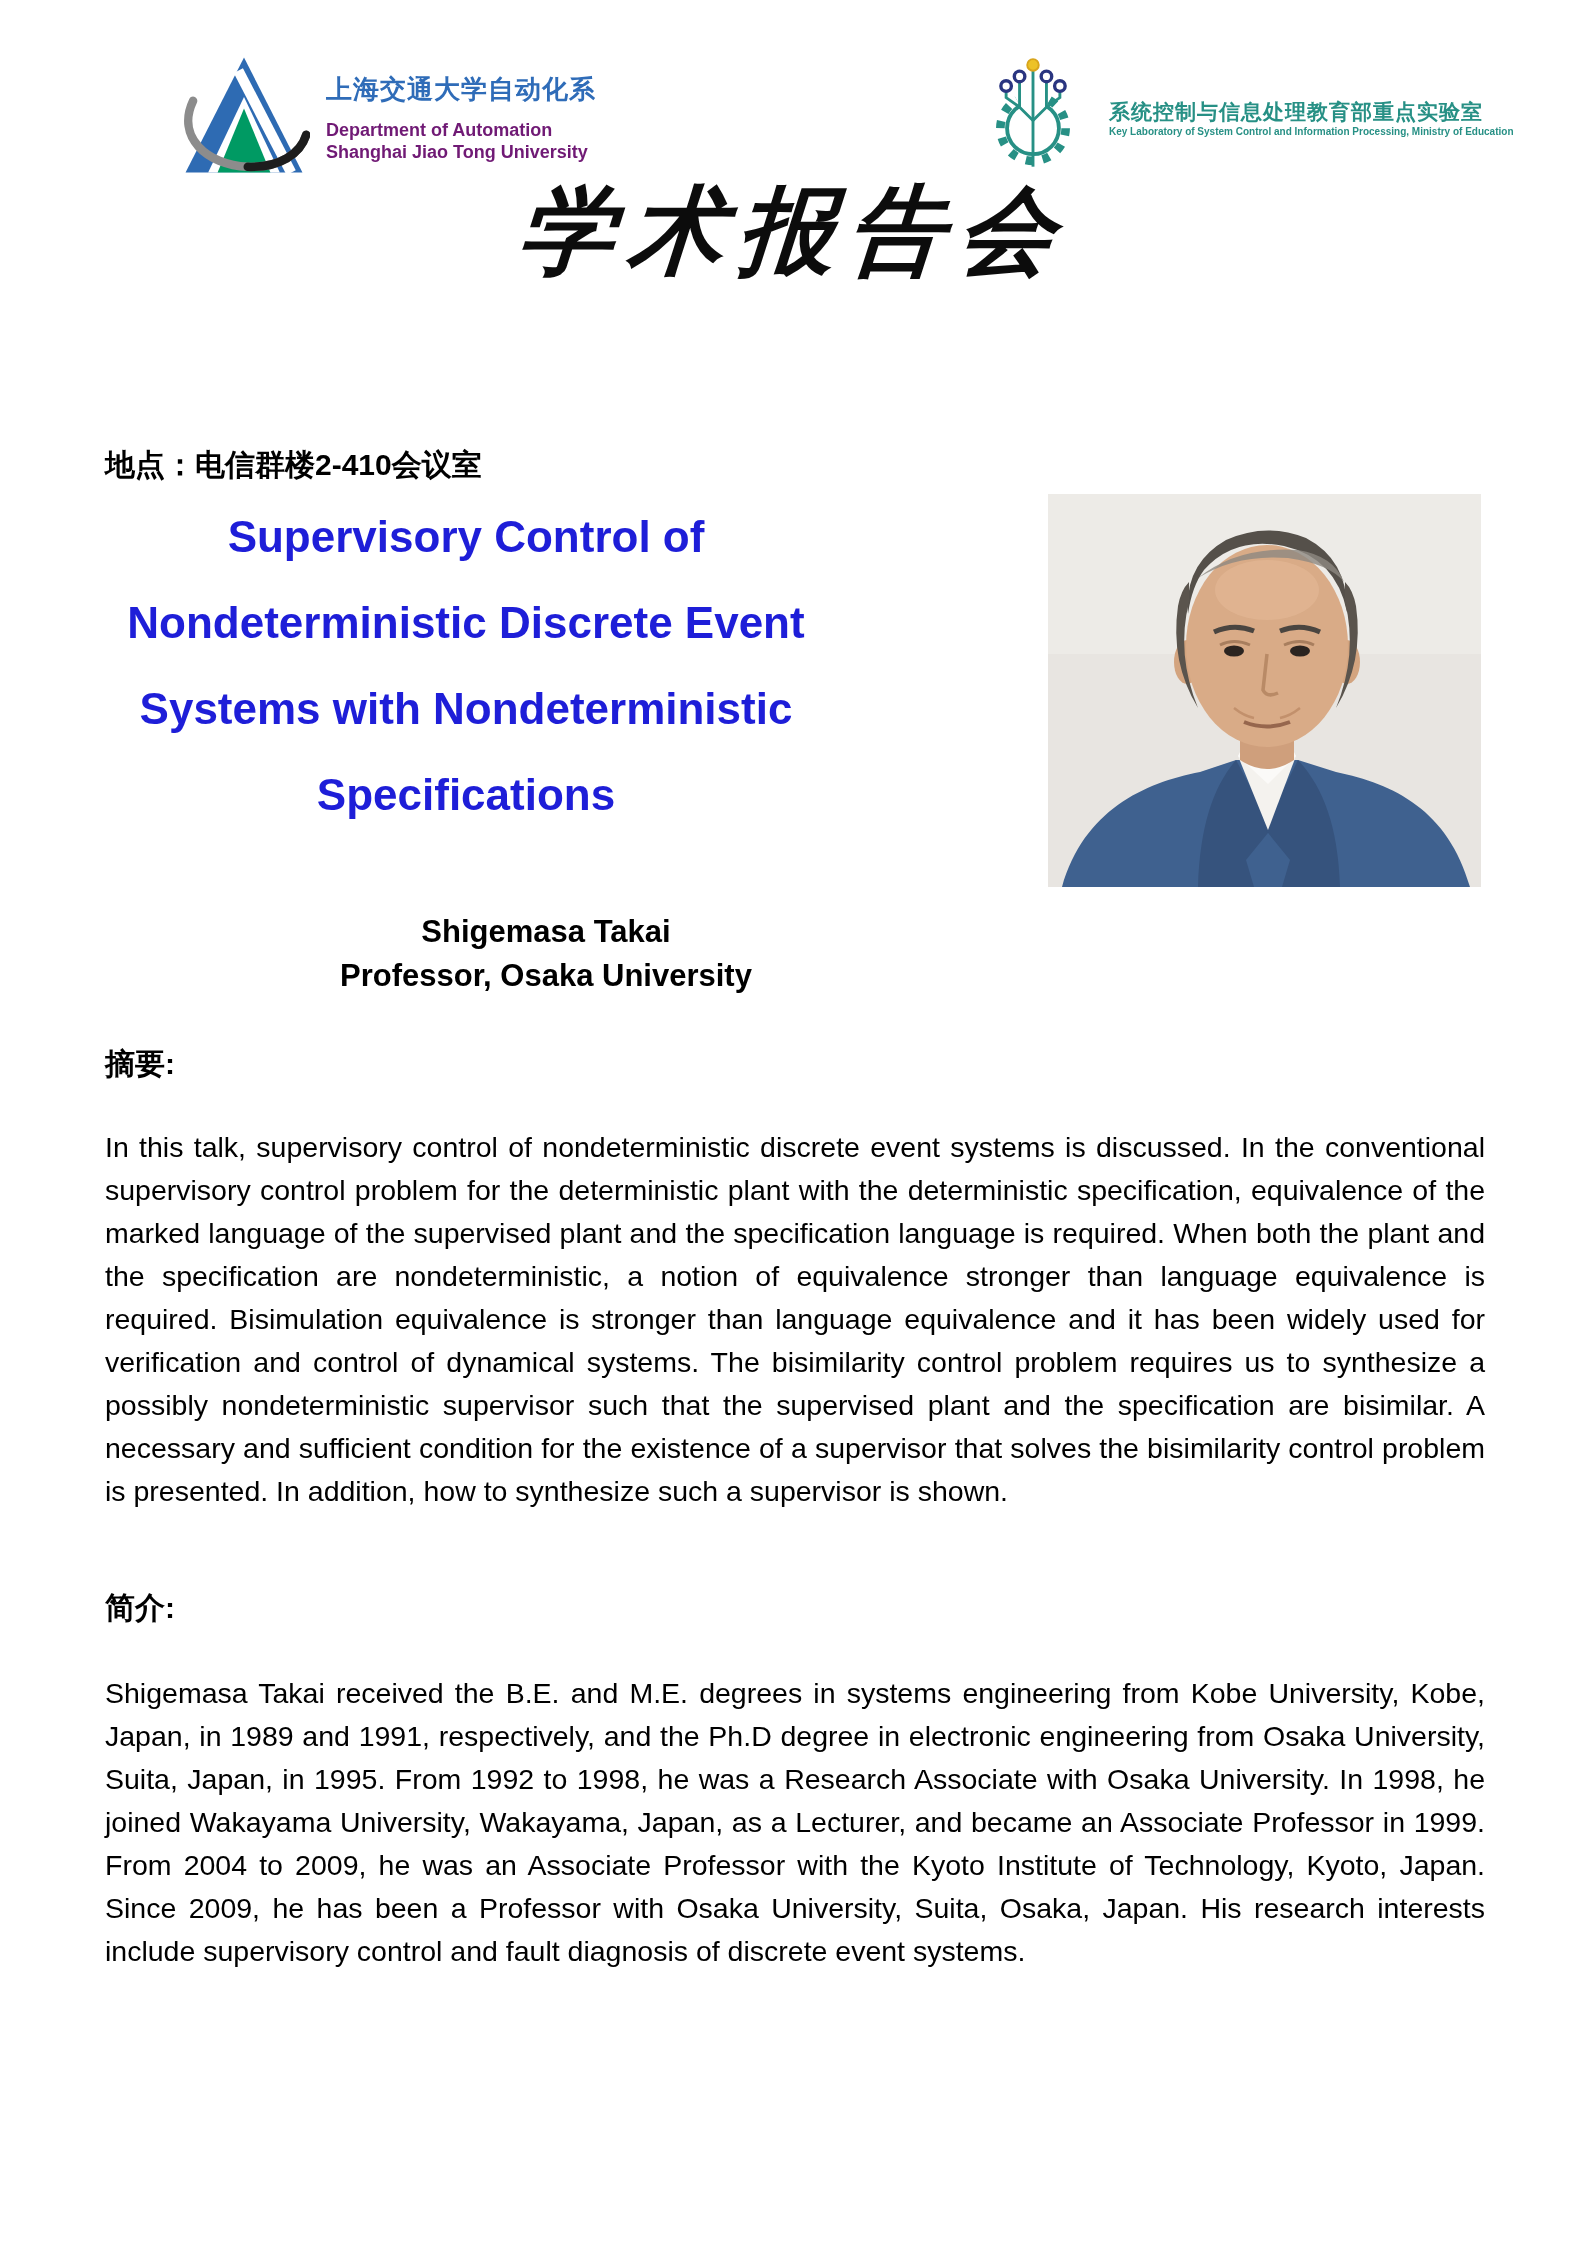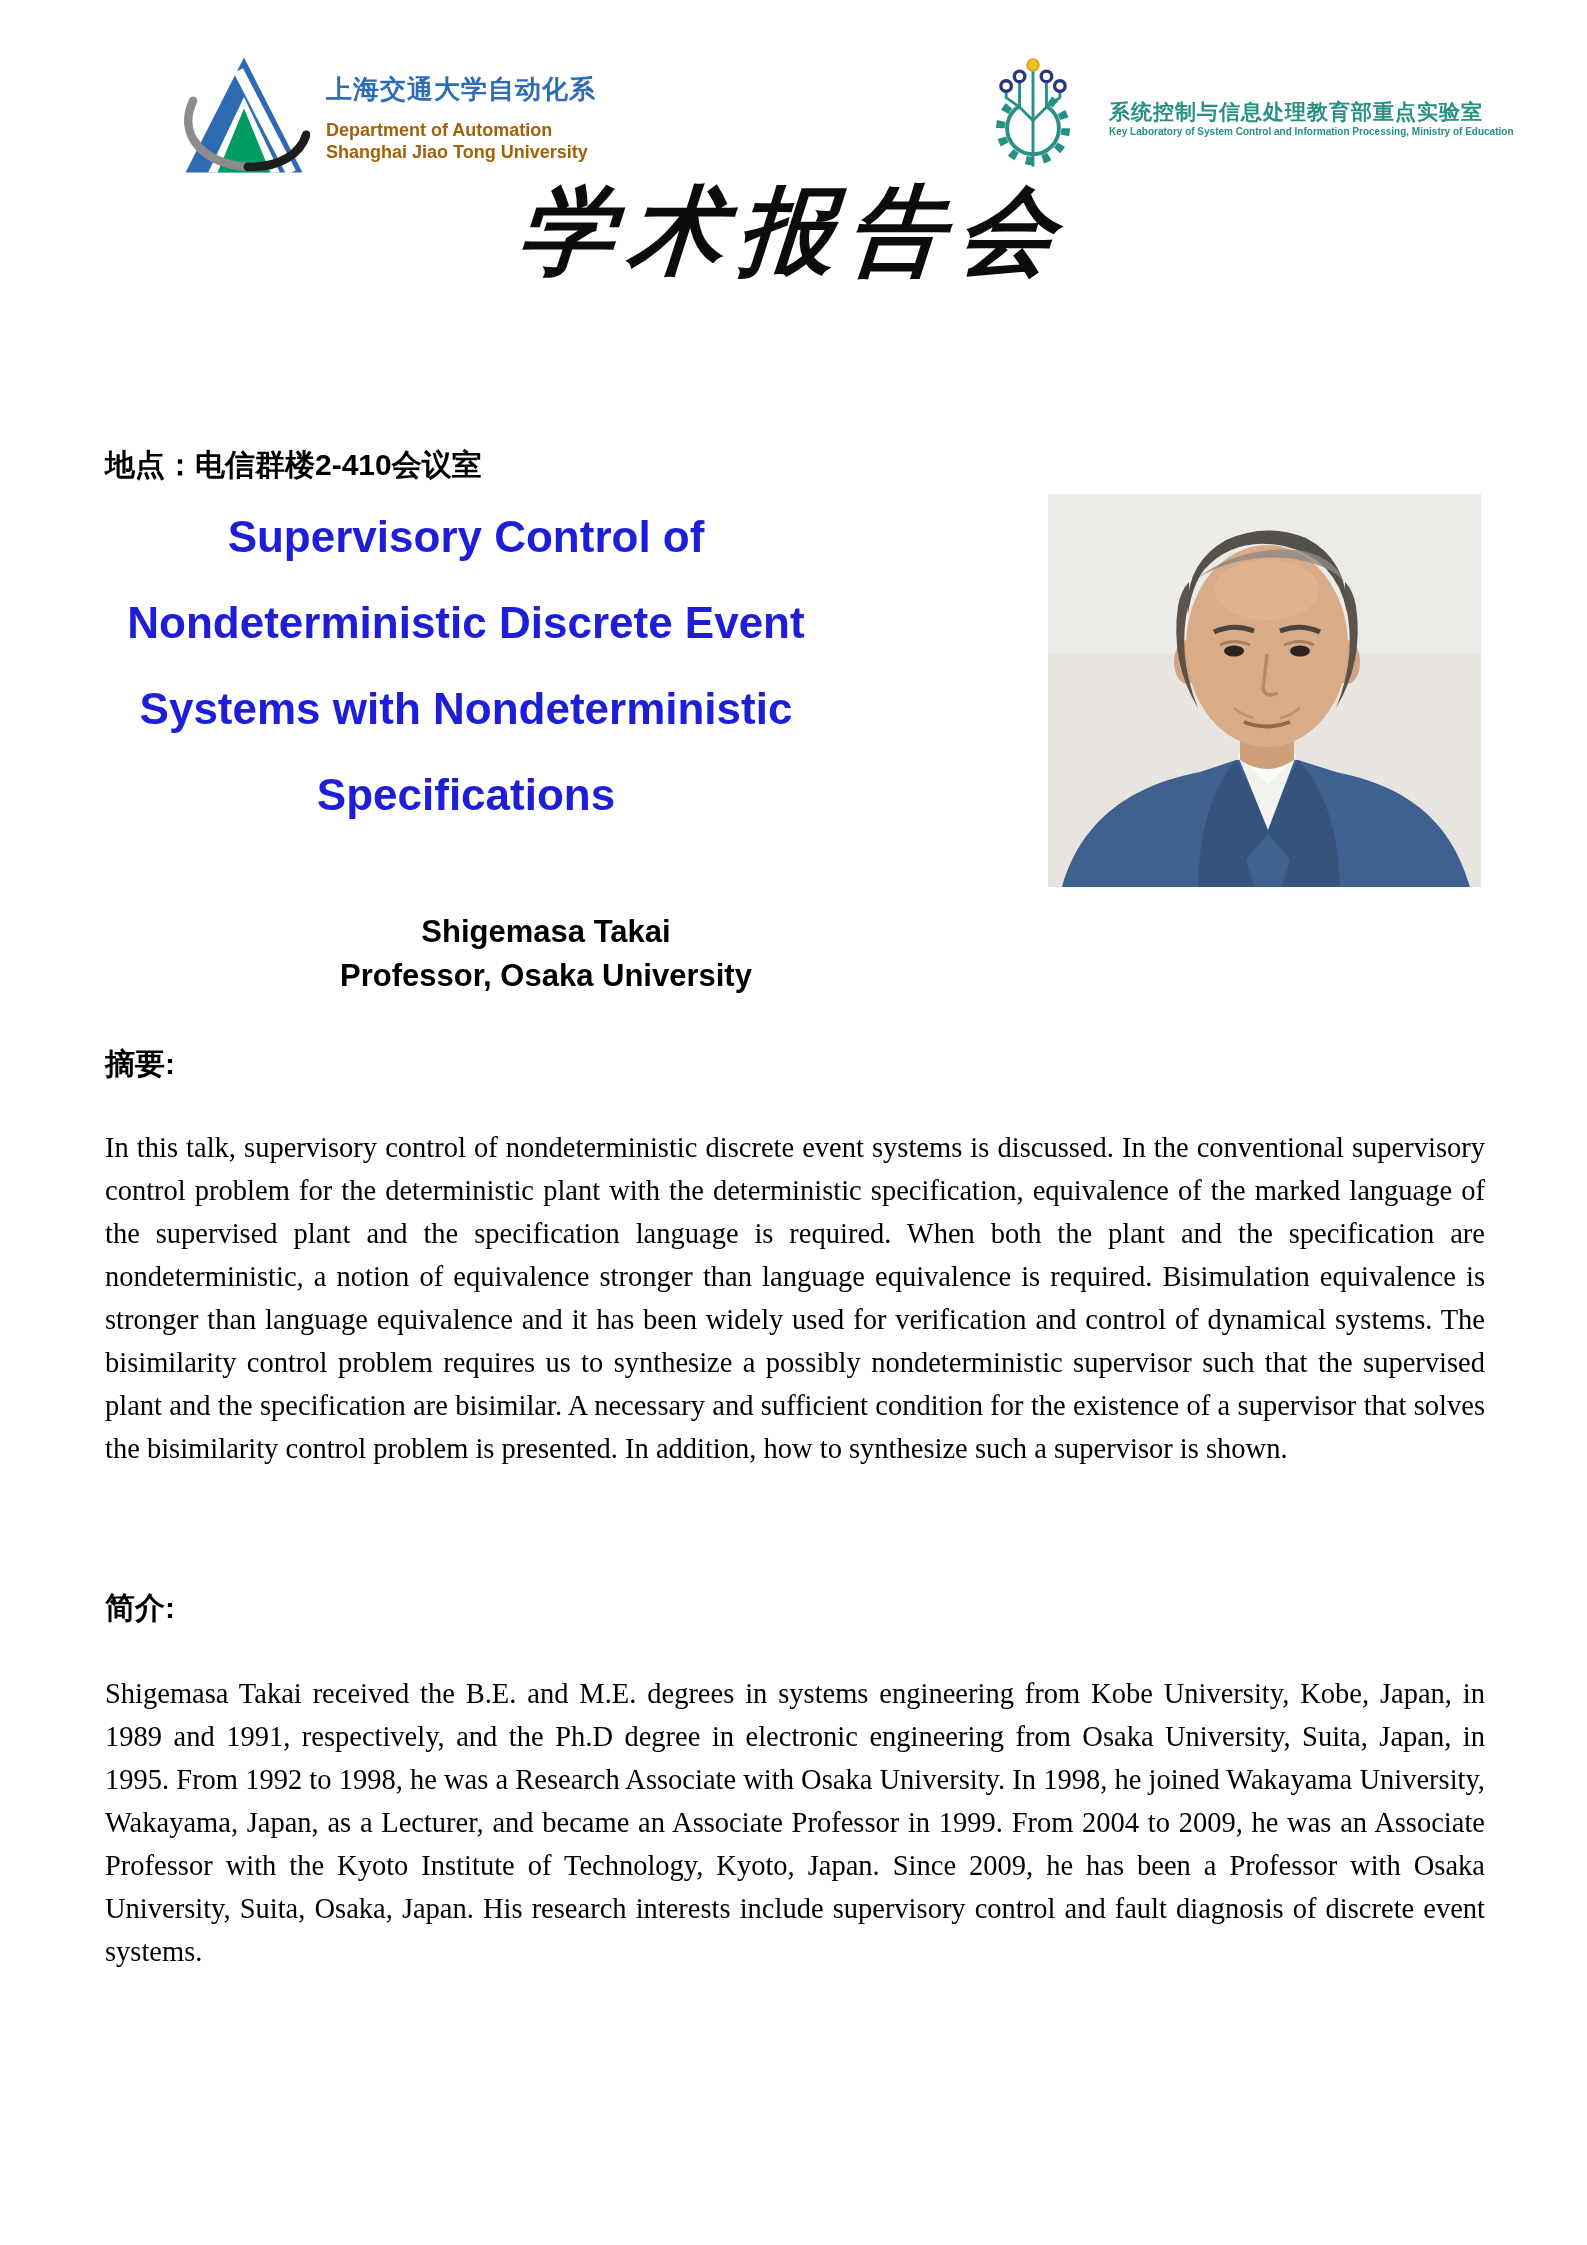--- a/index.html
+++ b/index.html
@@ -5,21 +5,21 @@
   html,body { margin:0; padding:0; background:#9a9a9a; }
   .page {
     position:relative; width:1587px; height:2245px; margin:0 auto;
     background:#ffffff; overflow:hidden;
     font-family:"Liberation Sans", sans-serif; color:#000;
   }
   
   .logo-dept { position:absolute; left:178px; top:52px; display:flex; align-items:center; gap:16px; }
   .dept-text { display:flex; flex-direction:column; justify-content:center;gap:9px; }
   .dept-zh { font-size:26px; font-weight:bold; color:#2f6cb8; letter-spacing:1px; }
-  .dept-en { font-size:18px; font-weight:bold; color:#a16207; line-height:22px; margin-top:3px; }
+  .dept-en { font-size:18px; font-weight:bold; color:#701a75; line-height:22px; margin-top:3px; }
   .logo-lab { position:absolute; left:985px; top:52px; display:flex; align-items:flex-start; gap:28px; }
   .lab-text { margin-top:46px; }
   .lab-zh { font-size:21px; font-weight:bold; color:#279085; letter-spacing:1px; }
   .lab-en { font-size:10px; font-weight:bold; color:#279085; }
   
   .banner {
     position:absolute; top:168px; left:0; width:100%; text-align:center;
     font-family:"DejaVu Serif", serif; font-style:italic; font-weight:bold;
     font-size:96px; letter-spacing:14px; color:#0c0c0c; transform:skewX(-4deg);
   }
@@ -33,21 +33,21 @@
   
   .photo { position:absolute; left:1048px; top:494px; width:433px; height:393px; }
   
   .speaker { position:absolute; left:100px; top:910px; width:892px; text-align:center; font-size:31px; font-weight:bold; line-height:44px; }
   
   .sec-heading { position:absolute; left:105px; font-size:30px; font-weight:bold; }
   .abstract-heading { top:1044px; }
   .bio-heading { top:1588px; }
   .body-par {
     position:absolute; left:105px; width:1380px;
-    font-size:28.5px; line-height:43px; text-align:justify; color:#000;font-family:Liberation Serif, serif;
+    font-size:28.5px; line-height:43px; text-align:justify; color:#000;
   }
   .abstract-body { top:1126px; }
   .bio-body { top:1672px; }
 </style>
 </head>
 <body>
 
 <div class="page">
 
   <div class="logo-dept">

